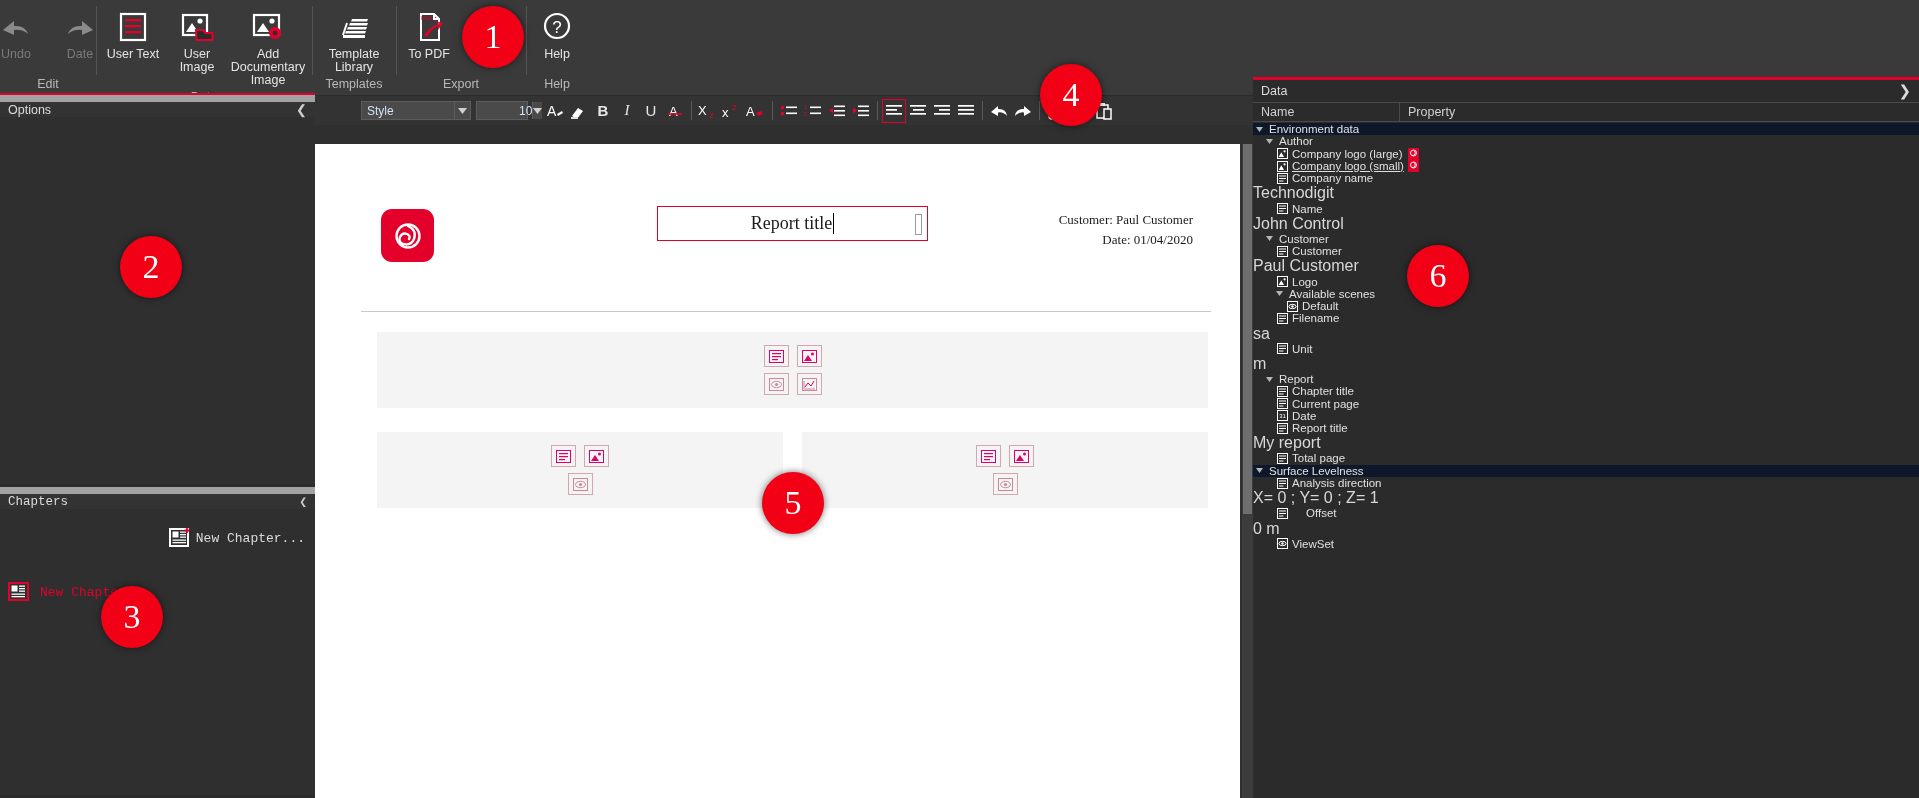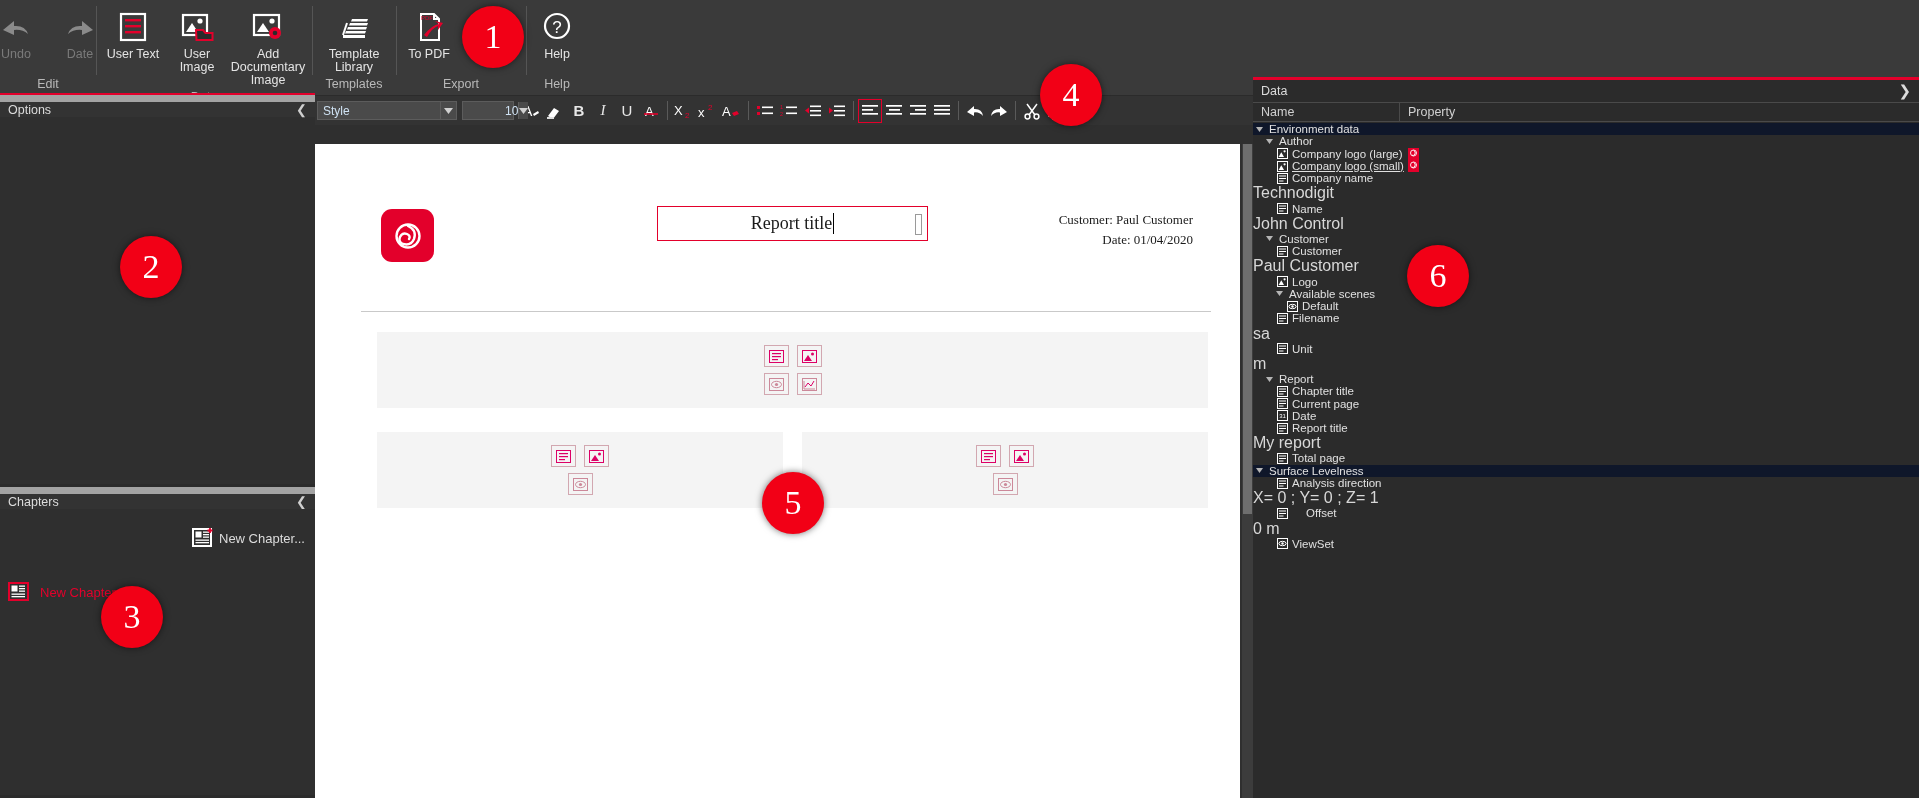--- a/index.html
+++ b/index.html
@@ -56,39 +56,39 @@
   .combo {
     height: 19px; background: #4a4a4a; border: 1px solid #5c5c5c;
     display: flex; align-items: center; color: #cfe2f3;
     font-size: 12px; padding-left: 5px; position: relative; cursor: pointer;
   }
   .combo .arw {
     margin-left: auto; width: 16px; height: 100%;
     display: flex; align-items: center; justify-content: center;
     background: #4a4a4a; border-left: 1px solid #5c5c5c;
   }
-  .combo-style { width: 140px; margin-right: 5px; }
-  .combo-size { width: 52px; margin-right: 5px; padding-left: 42px; }
+  .combo-style { width: 110px; margin-right: 5px; margin-left: 44px; }
+  .combo-size { width: 52px; margin-right: 15px; padding-left: 42px; }
   .tbtn {
     width: 24px; height: 24px; display: flex; align-items: center;
     justify-content: center; cursor: pointer; color: #e8e8e8; font-size: 14px;
   }
   .tbtn.sel { border: 1px solid #e3002b; }
   .tsep { width: 1px; height: 19px; background: #5a5a5a; margin: 0 4px; }
 
   
   .panel-hdr {
     height: 22px; background: #333; display: flex; align-items: center;
     padding: 0 8px; font-size: 12.5px; color: #dcdcdc;
     border-top: 7px solid #a3a3a3;
   }
   .panel-hdr .chev { margin-left: auto; font-size: 13px; color: #cfcfcf; cursor: pointer; }
   .opt-panel { position: absolute; left: 0; top: 95px; width: 315px; height: 392px; }
   .opt-body { height: 367px; background: #2f2f2f; }
-  .chap-panel { position: absolute; left: 0; top: 487px; width: 315px; height: 263px; }
+  .chap-panel { position: absolute; left: 0; top: 487px; width: 315px; height: 263px; font-family: Liberation Mono, monospace; }
   .chap-body { height: 286px; background: #2f2f2f; position: relative; }
   .newchap {
     position: absolute; right: 10px; top: 18px;
     display: flex; align-items: center; gap: 5px; cursor: pointer;
   }
   .newchap .tx { font-size: 13px; color: #dcdcdc; }
   .chap-item {
     display: flex; align-items: center; gap: 10px;
     padding: 4px 8px; cursor: pointer;
   }

